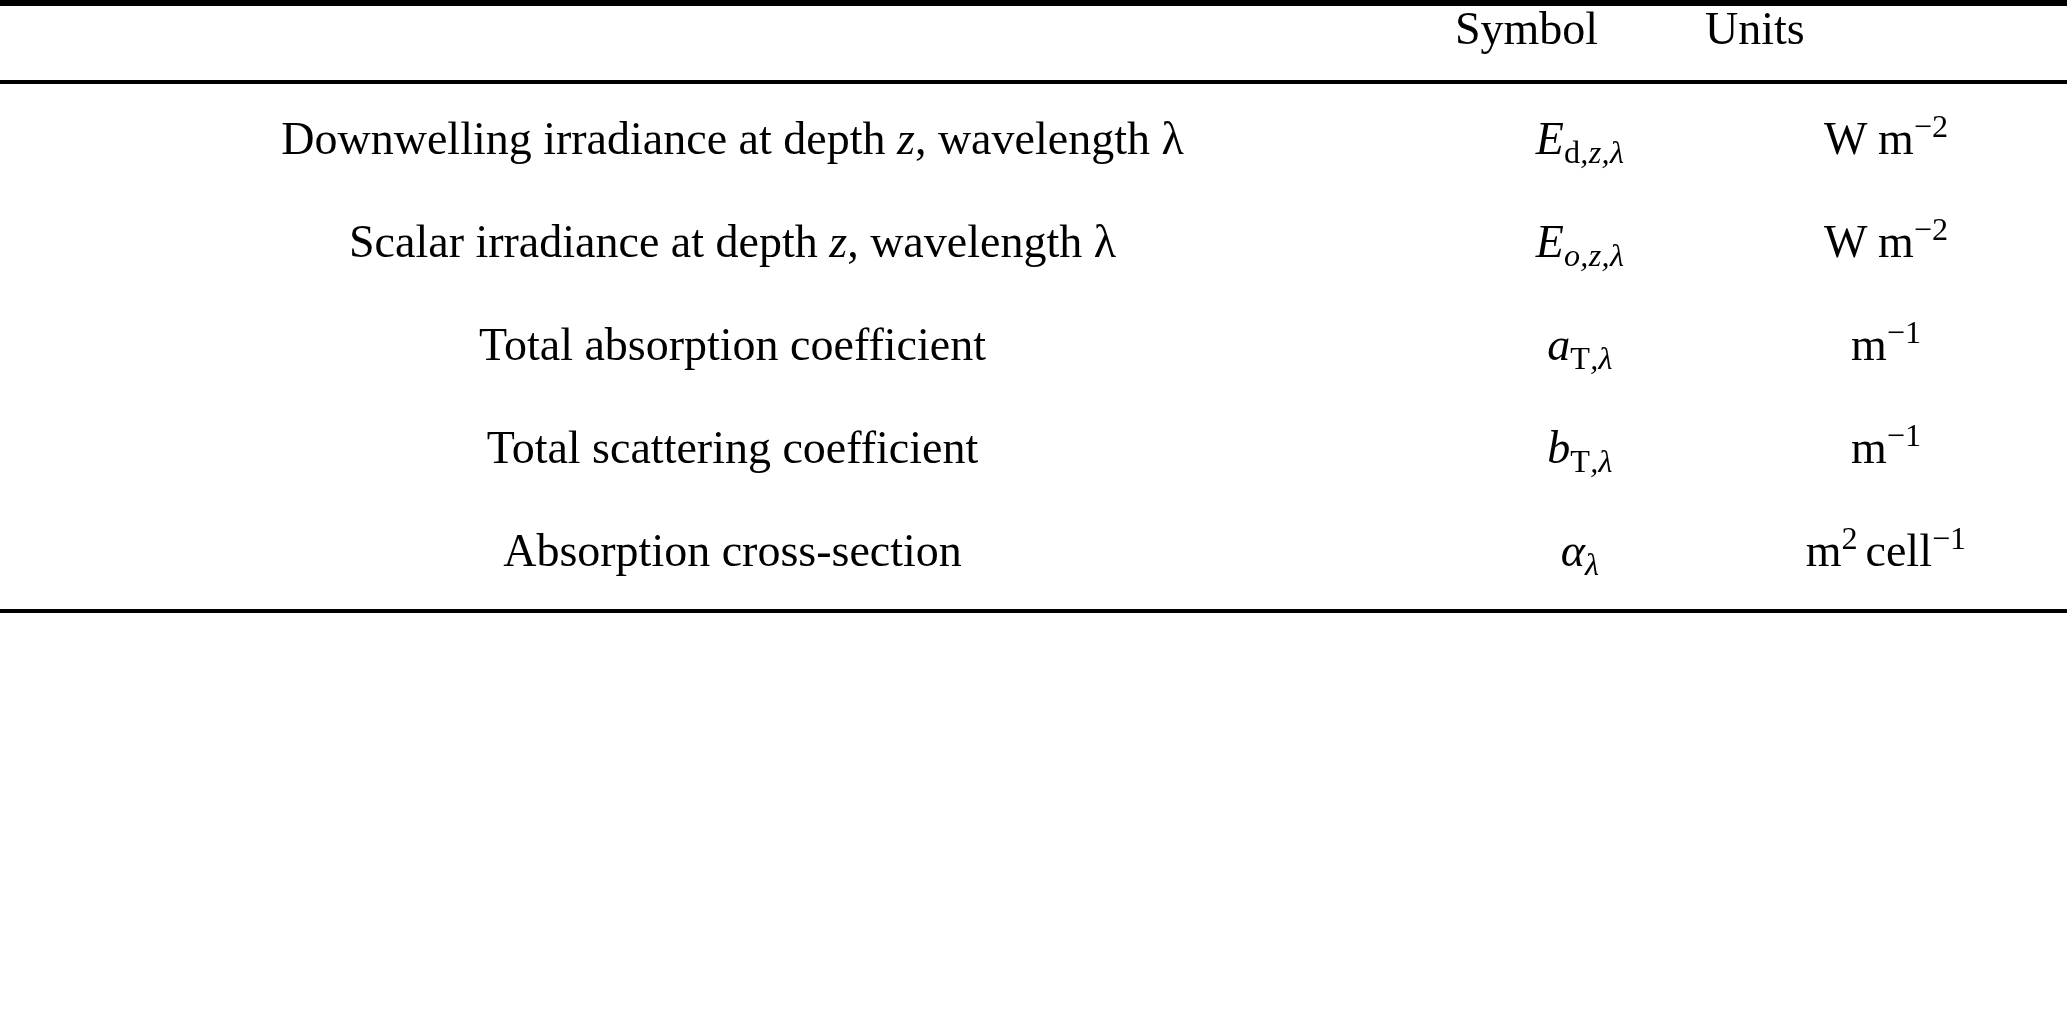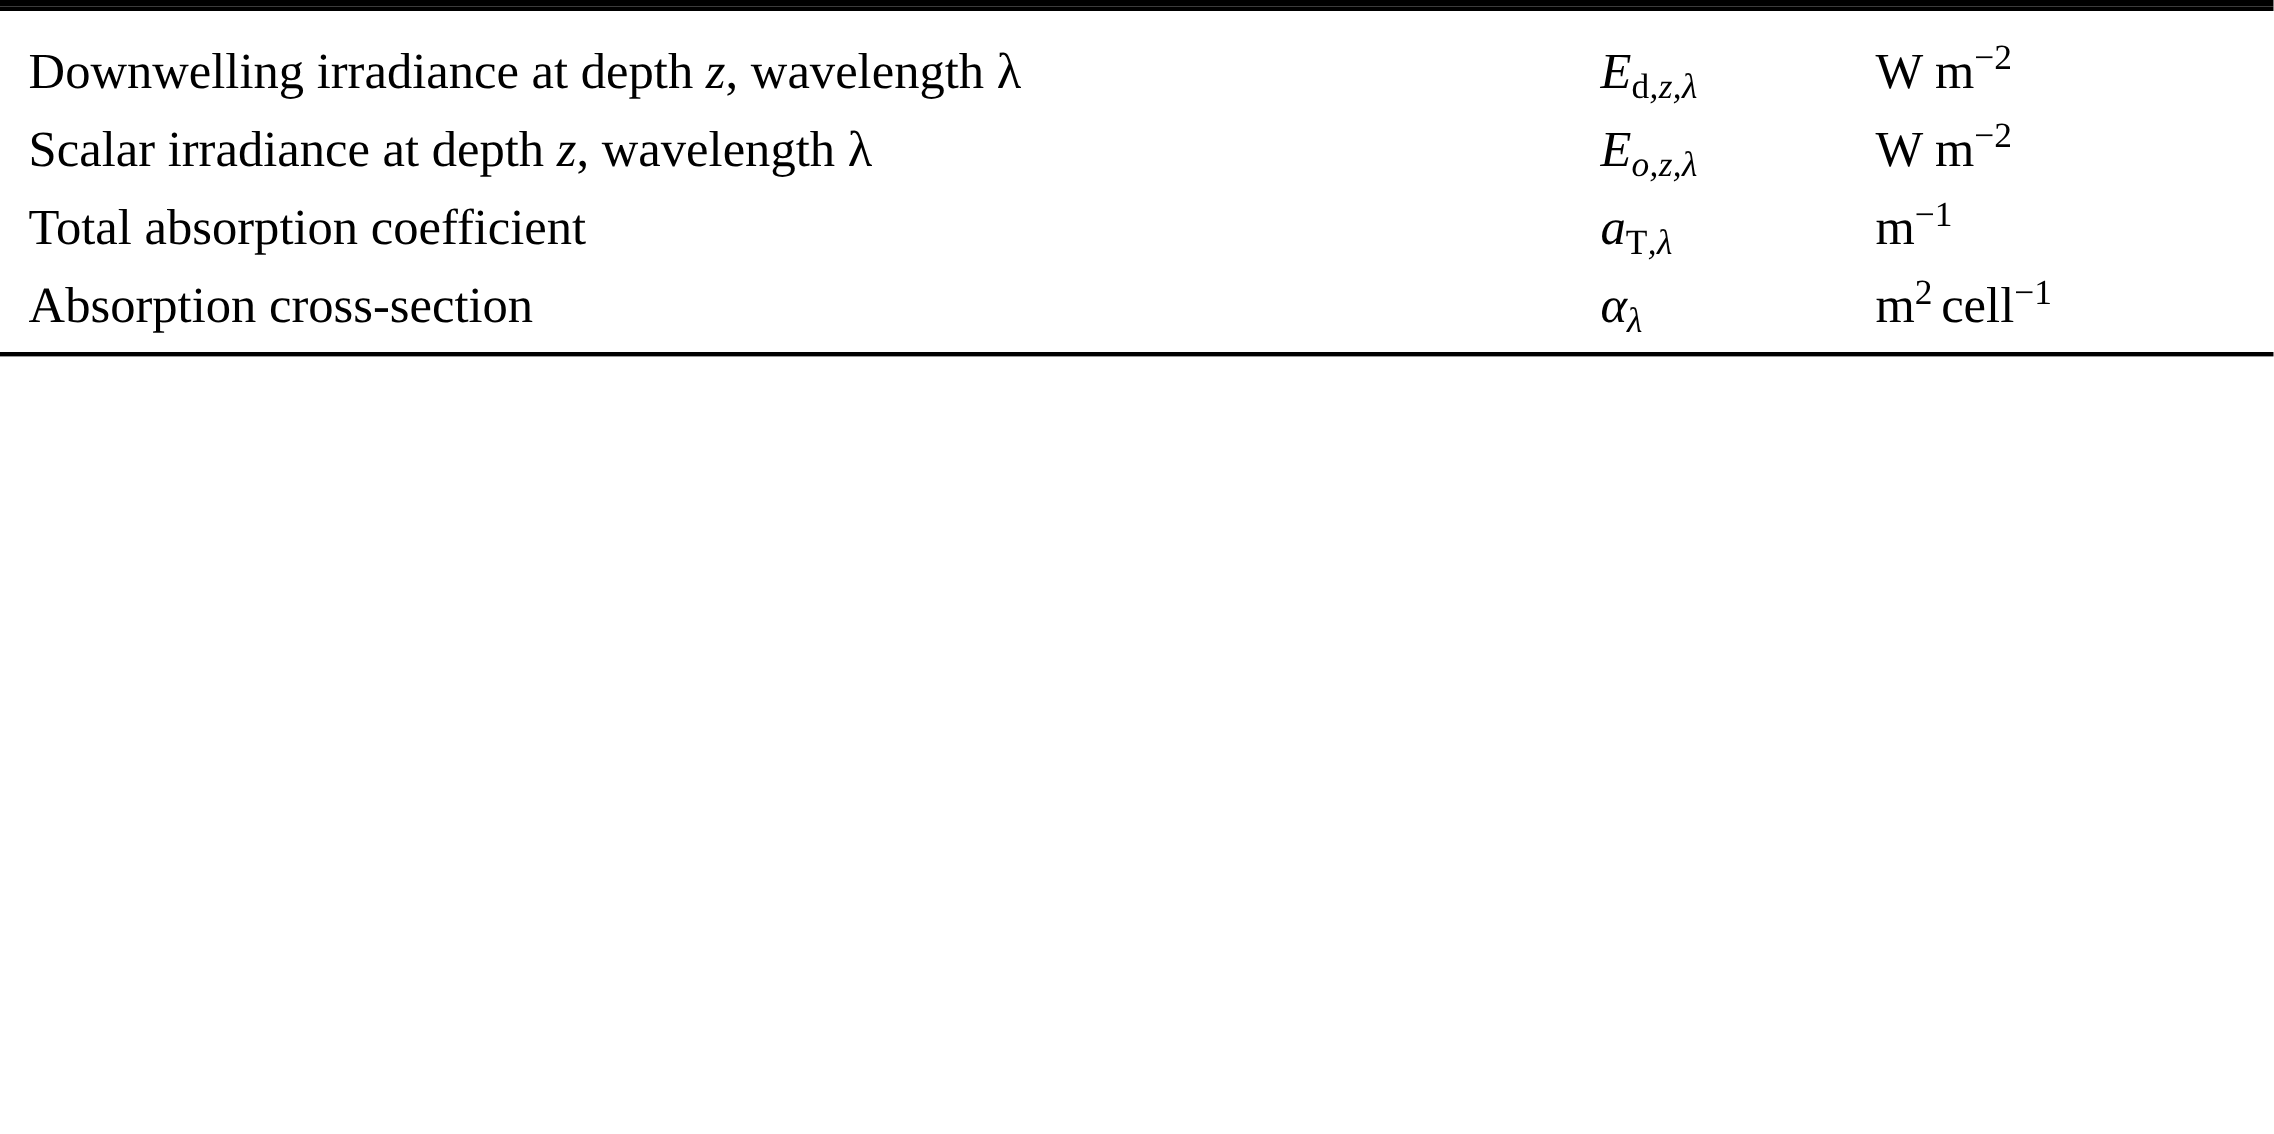--- a/index.html
+++ b/index.html
@@ -55,22 +55,22 @@
     font-weight: normal;
     text-align: left;
     vertical-align: bottom;
     padding: 0;
     font-size: 46px;
   }
   .head-pad { height: 22px; }
   .head-row td, .head-row th { padding: 0 0 28px 0; }
 
   tbody td {
-    padding: 0;
-    text-align: left;
+    padding: 16px;
+    text-align: center;
     vertical-align: baseline;
     font-size: 46px;
     height: 71px;
   }
   tbody tr.first-body td { padding-top: 26px; }
   tbody tr.last-body td { padding-bottom: 26px; }
 
   .desc-cell { padding-left: 26px !important; white-space: nowrap; }
   .sym-cell  { white-space: nowrap; }
   .unit-cell { white-space: nowrap; }
@@ -105,20 +105,25 @@
 
     <thead>
       <tr>
         <td class="rule-cell" colspan="3">
           <div class="rule-top"></div>
         </td>
       </tr>
       <tr>
         <td class="rule-cell head-pad" colspan="3"></td>
       </tr>
+      <tr class="head-row">
+        <th class="desc-cell"></th>
+        <th class="sym-cell">Symbol</th>
+        <th class="unit-cell">Units</th>
+      </tr>
       <tr>
         <td class="rule-cell" colspan="3">
           <div class="rule-mid"></div>
         </td>
       </tr>
     </thead>
 
     <tbody id="tbody">
         <tr class="first-body">
           <td class="desc-cell">Downwelling irradiance at depth <span class="mi">z</span>, wavelength <span class="lambda">λ</span></td>
@@ -129,20 +134,25 @@
           <td class="desc-cell">Scalar irradiance at depth <span class="mi">z</span>, wavelength <span class="lambda">λ</span></td>
           <td class="sym-cell"><span class="mi">E</span><span class="sub"><span class="mi">o,z,λ</span></span></td>
           <td class="unit-cell">W m<span class="sup">−2</span></td>
         </tr>
         <tr>
           <td class="desc-cell">Total absorption coefficient</td>
           <td class="sym-cell"><span class="mi">a</span><span class="sub"><span class="mup">T</span><span class="mi">,λ</span></span></td>
           <td class="unit-cell">m<span class="sup">−1</span></td>
         </tr>
         <tr>
+          <td class="desc-cell">Total scattering coefficient</td>
+          <td class="sym-cell"><span class="mi">b</span><span class="sub"><span class="mup">T</span><span class="mi">,λ</span></span></td>
+          <td class="unit-cell">m<span class="sup">−1</span></td>
+        </tr>
+        <tr>
           <td class="desc-cell">Absorption cross-section</td>
           <td class="sym-cell"><span class="mi">α</span><span class="sub"><span class="mi">λ</span></span></td>
           <td class="unit-cell">m<span class="sup">2</span><span class="thinsp"></span>cell<span class="sup">−1</span></td>
         </tr>
       </tbody>
 
     <tfoot>
       <tr>
         <td class="rule-cell" colspan="3">
           <div class="rule-bottom"></div>

